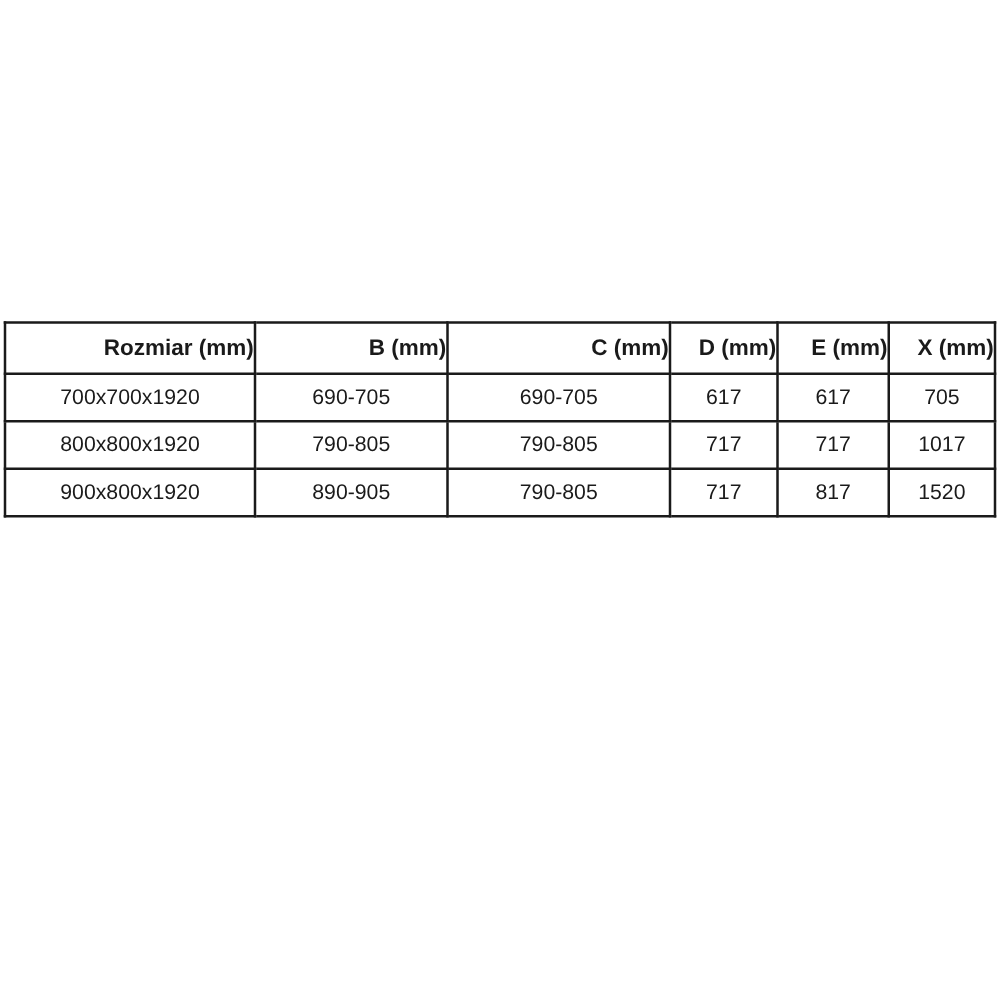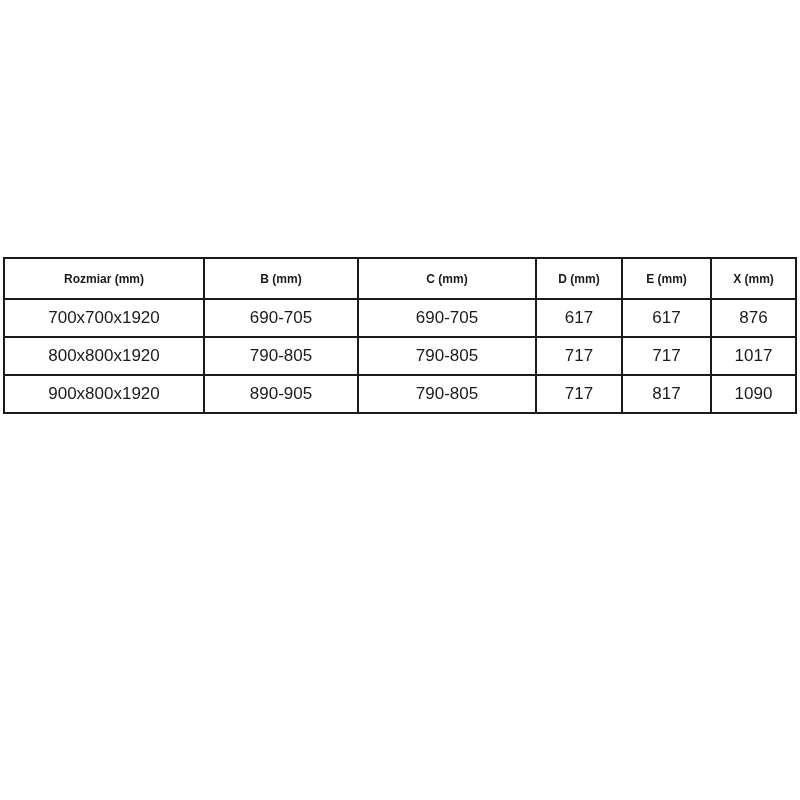--- a/index.html
+++ b/index.html
@@ -29,22 +29,23 @@
     text-align: center;
     vertical-align: middle;
     color: #1a1a1a;
     background: #ffffff;
     padding: 0;
     overflow: hidden;
     white-space: nowrap;
   }
   table.spec-table th {
     height: 39px;
-    font-size: 12px;
+    font-size: 18px;
     font-weight: bold;
+    text-align: right;
   }
   table.spec-table td {
     height: 36px;
     font-size: 17px;
     font-weight: normal;
     border-radius: 16px;
   }
 </style>
 </head>
 <body>
@@ -69,33 +70,33 @@
         <th>X (mm)</th>
       </tr>
     </thead>
     <tbody>
         <tr>
           <td>700x700x1920</td>
           <td>690-705</td>
           <td>690-705</td>
           <td>617</td>
           <td>617</td>
-          <td>876</td>
+          <td>705</td>
         </tr>
         <tr>
           <td>800x800x1920</td>
           <td>790-805</td>
           <td>790-805</td>
           <td>717</td>
           <td>717</td>
           <td>1017</td>
         </tr>
         <tr>
           <td>900x800x1920</td>
           <td>890-905</td>
           <td>790-805</td>
           <td>717</td>
           <td>817</td>
-          <td>1090</td>
+          <td>1520</td>
         </tr>
       </tbody>
   </table>
 </div>
 
 </body></html>

